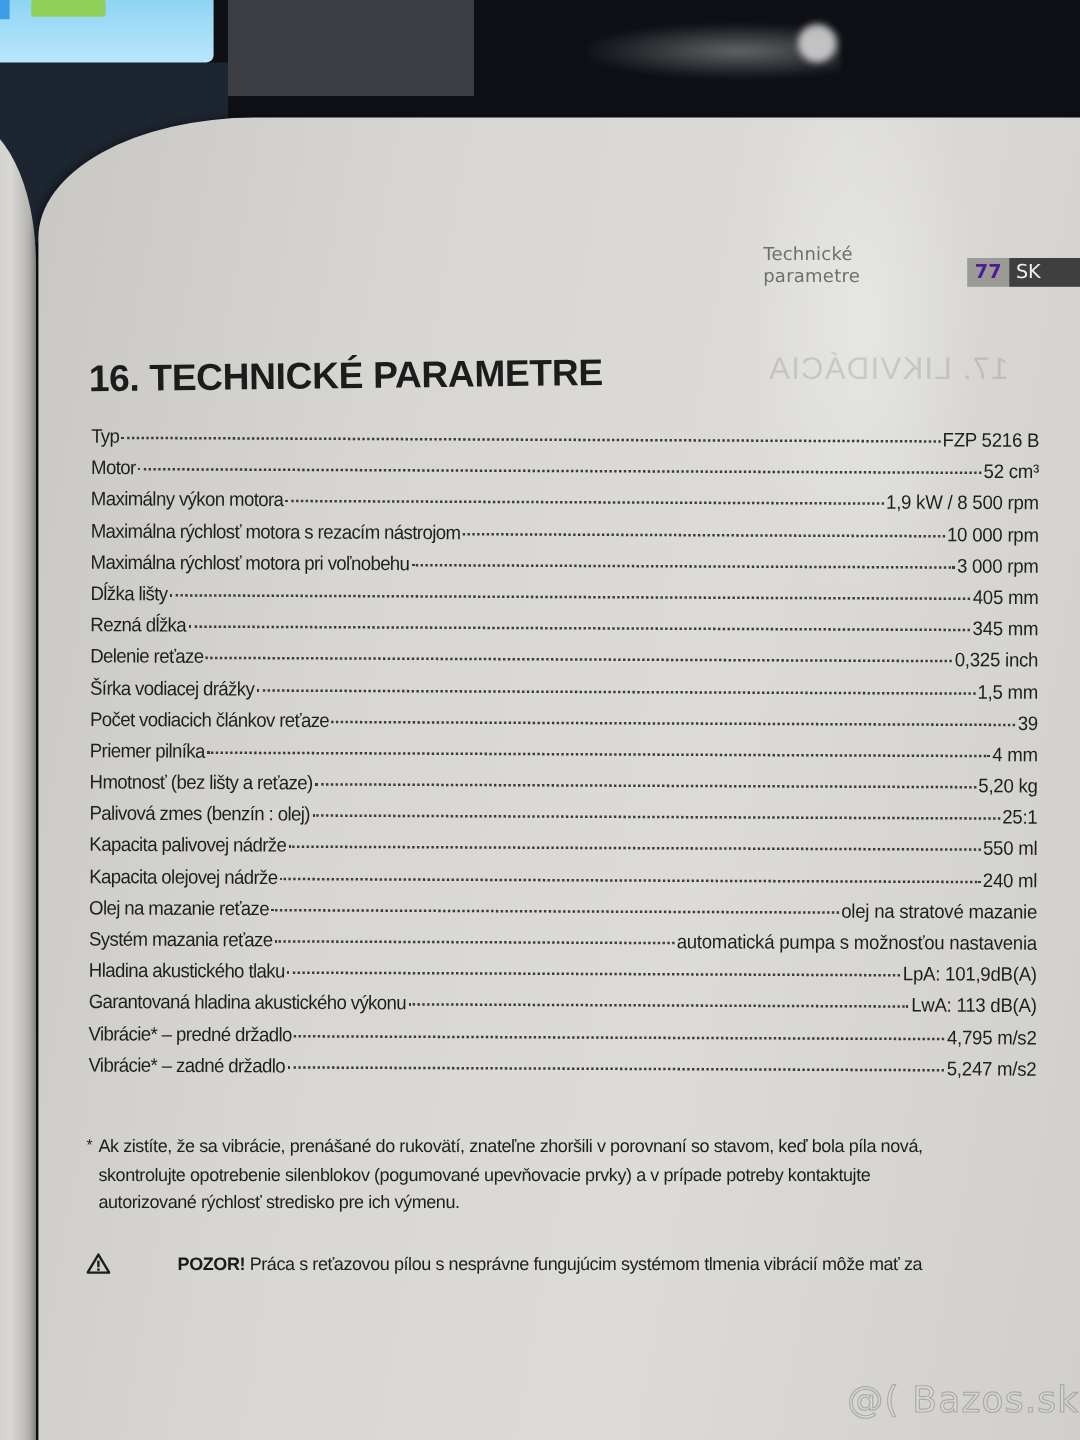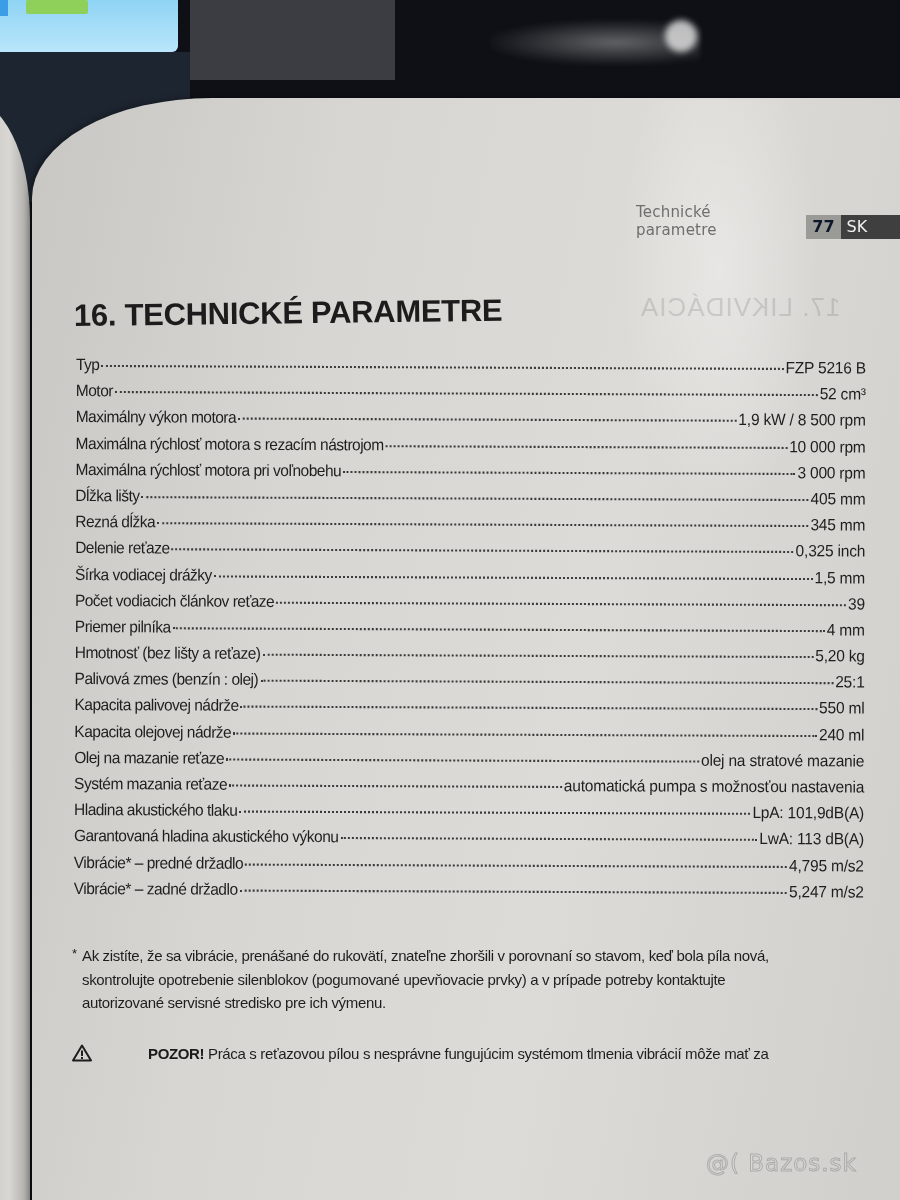--- a/index.html
+++ b/index.html
@@ -54,21 +54,21 @@
     }
     
     .running-header {
       position: absolute; left: 636px; top: 203px; display: flex; align-items: flex-end;
     }
     .running-title {
       font-family: "DejaVu Sans", sans-serif; font-size: 15px; color: #6e6e6e; margin-right: 12px;
       letter-spacing: 0.2px;
     }
     .page-num {
-      background: #9a9a97; color: #0f172a; font-weight: bold; font-size: 16px;
+      background: #9a9a97; color: #4c1d95; font-weight: bold; font-size: 16px;
       padding: 2px 6px; height: 24px; line-height: 20px;
     }
     .lang-badge {
       background: #3f3f3f; color: #f0f0f0; font-weight: normal; font-size: 16px;
       padding: 2px 8px 2px 6px; height: 24px; line-height: 20px; width: 60px;
     }
     
     .ghost {
       position: absolute; left: 640px; top: 292px; font-family: "Liberation Sans", sans-serif;
       font-size: 26px; color: rgba(120,120,120,0.25); transform: scaleX(-1);
@@ -112,21 +112,21 @@
     }
     .warn-icon {
       position: absolute; left: 0; top: 2px; width: 20px; height: 18px;
     }
     .warn-line1 { padding-left: 28px; white-space: nowrap; }
     .warn-line2 { padding-left: 28px; white-space: nowrap; }
     .warn-label { font-weight: bold; color: #1a1a1a; margin-left: 48px; }
     
     .watermark {
       position: absolute; left: 706px; top: 1150px;
-      font-family: "DejaVu Sans", sans-serif; font-size: 23px; color: rgba(250,250,250,0.15);
+      font-family: "DejaVu Sans", sans-serif; font-size: 30px; color: rgba(250,250,250,0.15);
       -webkit-text-stroke: 1px rgba(120,120,120,0.45);
       letter-spacing: 1px;
     }
   </style>
 </head>
 <body>
 
 <div class="bg-dark-left"></div>
 <div class="bg-monitor">
   <div class="tile1"></div>
@@ -256,21 +256,21 @@
     <span class="spec-label">Vibrácie* – zadné držadlo</span>
     <span class="spec-dots"></span>
     <span class="spec-value">5,247 m/s2</span>
   </div>
 </div>
 
 <div class="footnote">
   <span class="star">*</span>
   <div class="ft-line">Ak zistíte, že sa vibrácie, prenášané do rukovätí, znateľne zhoršili v porovnaní so stavom, keď bola píla nová,</div>
   <div class="ft-line">skontrolujte opotrebenie silenblokov (pogumované upevňovacie prvky) a v prípade potreby kontaktujte</div>
-  <div class="ft-line">autorizované servisné stredisko pre ich výmenu.</div>
+  <div class="ft-line">autorizované rýchlosť stredisko pre ich výmenu.</div>
 </div>
 
 <div class="warning">
   <span class="warn-icon">
     <svg width="20" height="18" viewBox="0 0 20 18">
       <polygon points="10,1.5 19,16.5 1,16.5" fill="none" stroke="#1e1e1e" stroke-width="2" stroke-linejoin="round"></polygon>
       <rect x="9" y="6.5" width="2" height="5.5" fill="#1e1e1e"></rect>
       <rect x="9" y="13" width="2" height="2" fill="#1e1e1e"></rect>
     </svg>
   </span>

